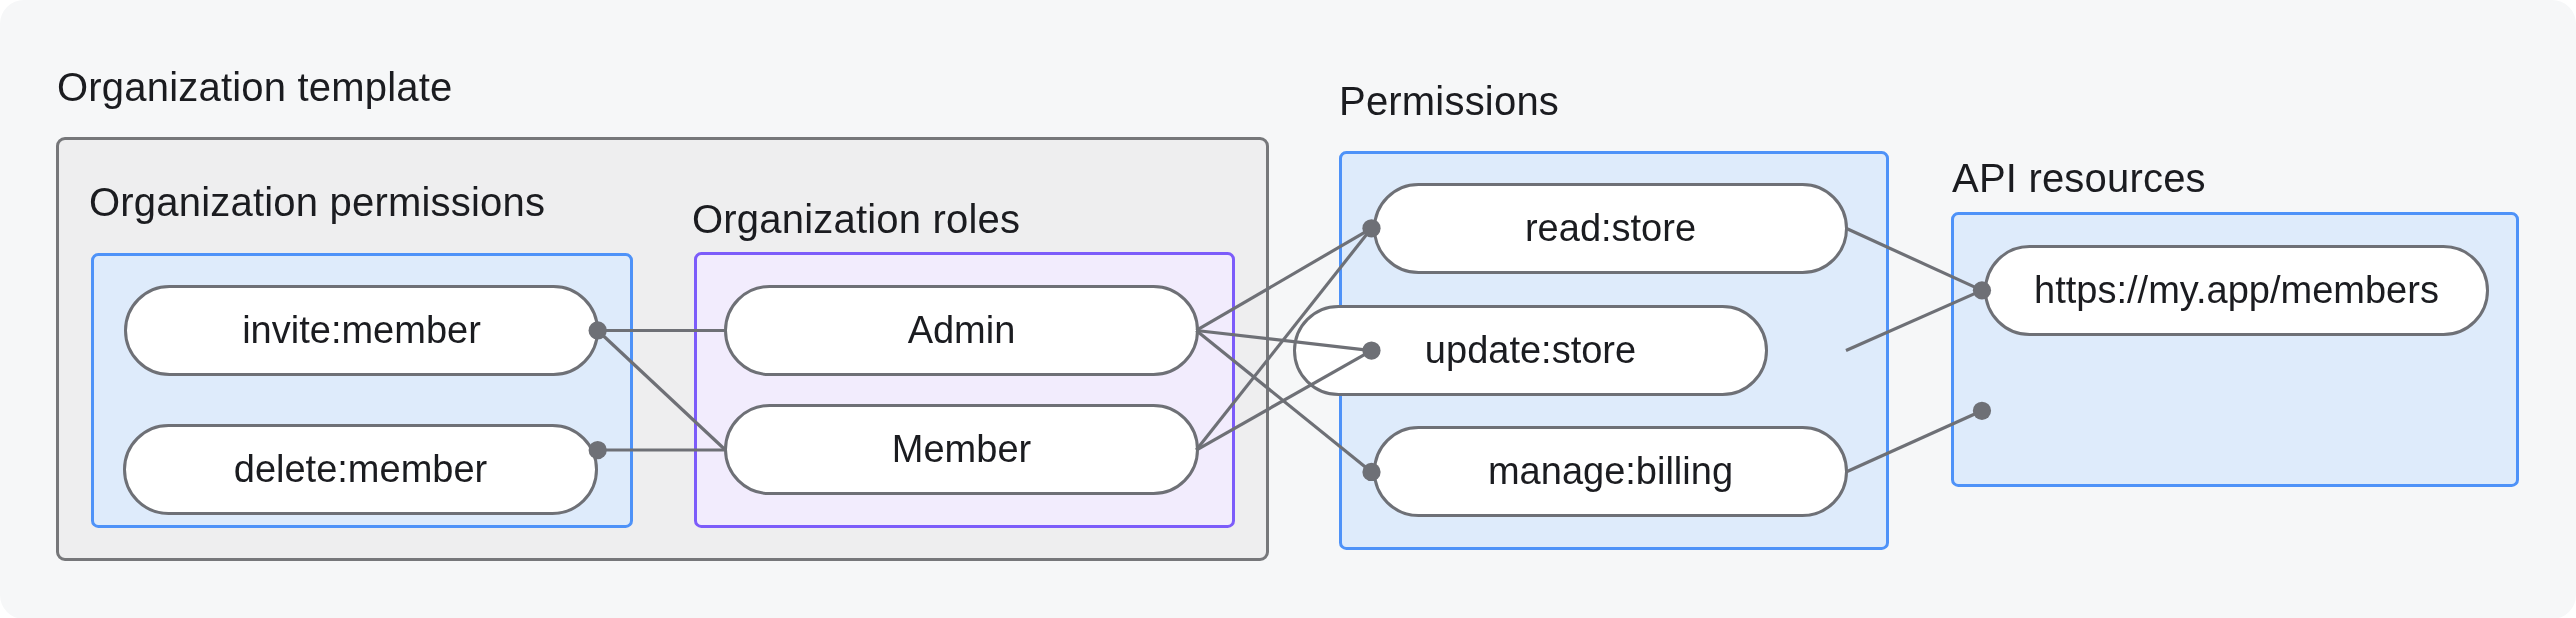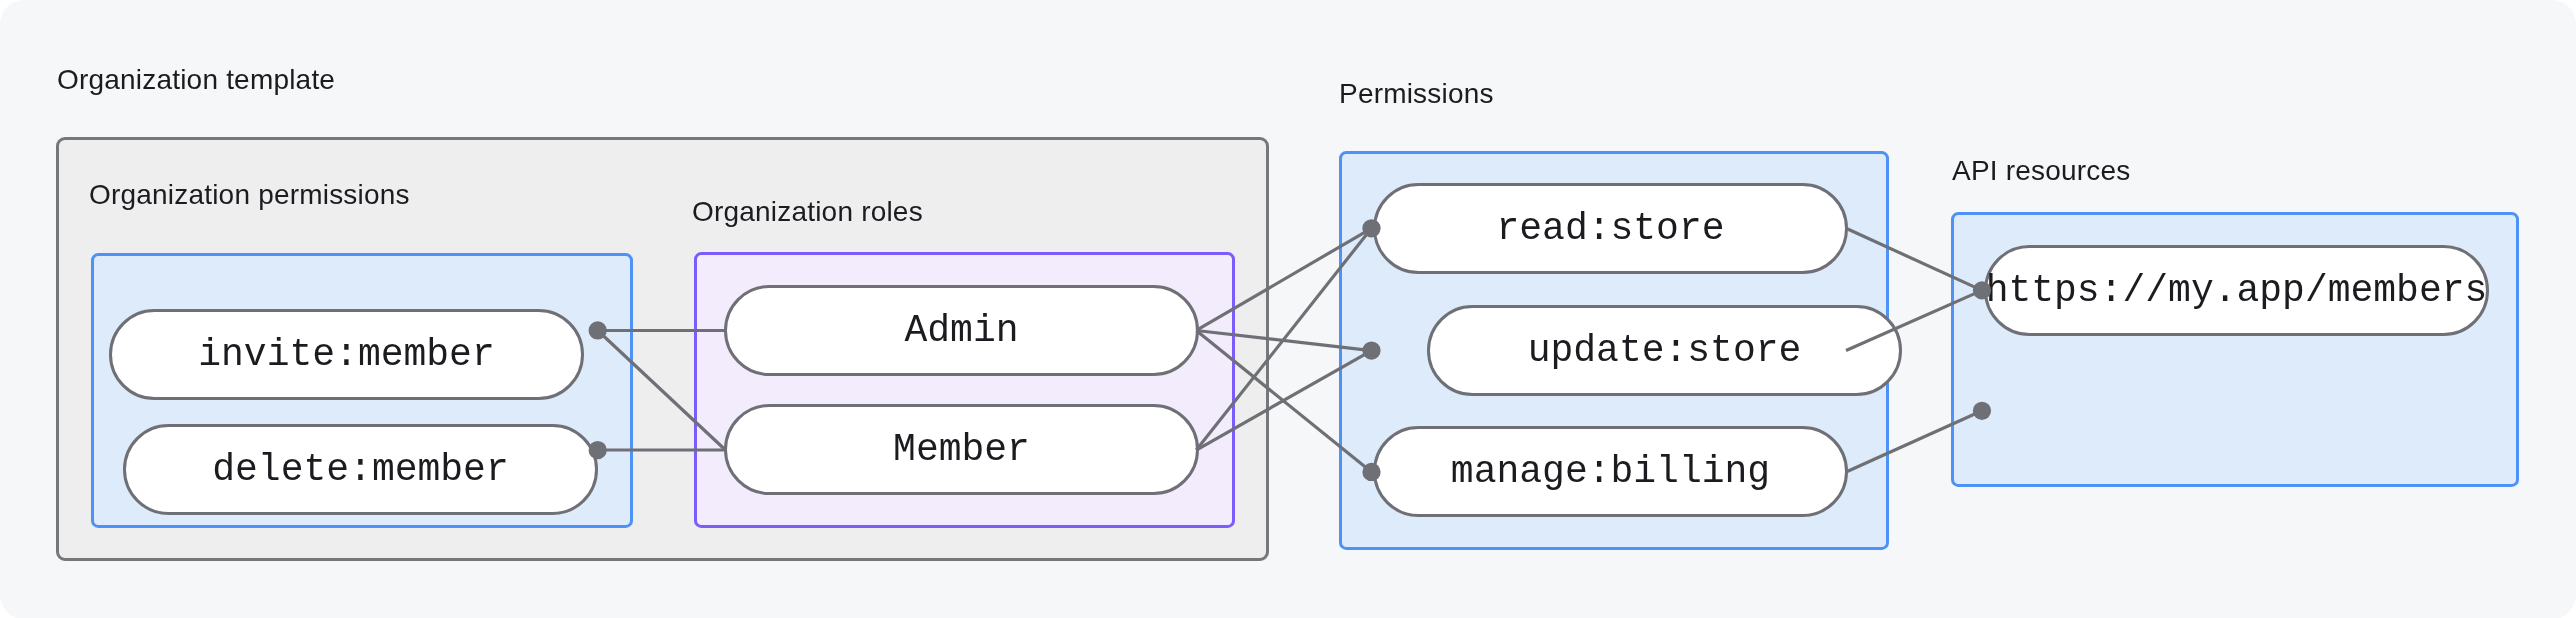--- a/index.html
+++ b/index.html
@@ -11,21 +11,21 @@
   .canvas {
     position: relative;
     width: 2576px;
     height: 619px;
     background: var(--canvas-bg, #F6F7F8);
     border-radius: 24px;
     overflow: hidden;
   }
   .section-label {
     position: absolute;
-    font-size: 28px;
+    font-size: 40px;
     line-height: 1.15;
     color: var(--text, #1B1C20);
     white-space: nowrap;
     letter-spacing: 0.2px;
   }
   .box {
     position: absolute;
     box-sizing: border-box;
     border-radius: 9px;
   }
@@ -51,41 +51,40 @@
     border-radius: 46px;
     background: var(--pill-bg, #FFFFFF);
     border: 3.2px solid var(--pill-border, #6E7076);
     display: flex;
     align-items: center;
     justify-content: center;
     font-size: 38px;
     color: var(--text, #1B1C20);
     white-space: nowrap;
     z-index: 2;
-    font-family: Liberation Mono, monospace;
   }
   
   #box-org-template   { left: 56px;   top: 137px; width: 1213px; height: 424px; z-index: 0; }
   #box-org-perms      { left: 91px;  top: 253px; width: 542px;  height: 275px; z-index: 1; }
   #box-org-roles      { left: 694px;  top: 252px; width: 541px;  height: 276px; z-index: 1; }
   #box-permissions    { left: 1339px; top: 151px; width: 550px;  height: 399px; z-index: 1; }
   #box-api-resources  { left: 1951px; top: 212px; width: 568px;  height: 275px; z-index: 1; }
   
   #lbl-org-template  { left: 57px;   top: 64px;  }
   #lbl-org-perms     { left: 89px;   top: 179px; text-align: center; }
   #lbl-org-roles     { left: 692px;  top: 196px; }
   #lbl-permissions   { left: 1339px; top: 78px;  }
   #lbl-api-resources { left: 1952px; top: 155px; }
   
-  #pill-invite   { left: 109px;  top: 285px; width: 475px; margin-top: 24px; }
+  #pill-invite   { left: 124px;  top: 285px; width: 475px; }
   #pill-delete   { left: 123px;  top: 424px; width: 475px; }
   #pill-admin    { left: 724px;  top: 285px; width: 475px; }
   #pill-member   { left: 724px;  top: 404px; width: 475px; }
   #pill-read     { left: 1373px; top: 183px; width: 475px; }
-  #pill-update   { left: 1427px; top: 305px; width: 475px; }
+  #pill-update   { left: 1293px; top: 305px; width: 475px; }
   #pill-manage   { left: 1373px; top: 426px; width: 475px; text-align: right; }
   #pill-members-api { left: 1984px; top: 245px; width: 505px; }
   #pill-billing-api { left: 1984px; top: 365px; width: 505px; }
   
   #wires {
     position: absolute;
     left: 0; top: 0;
     width: 2576px;
     height: 619px;
     z-index: 3;

